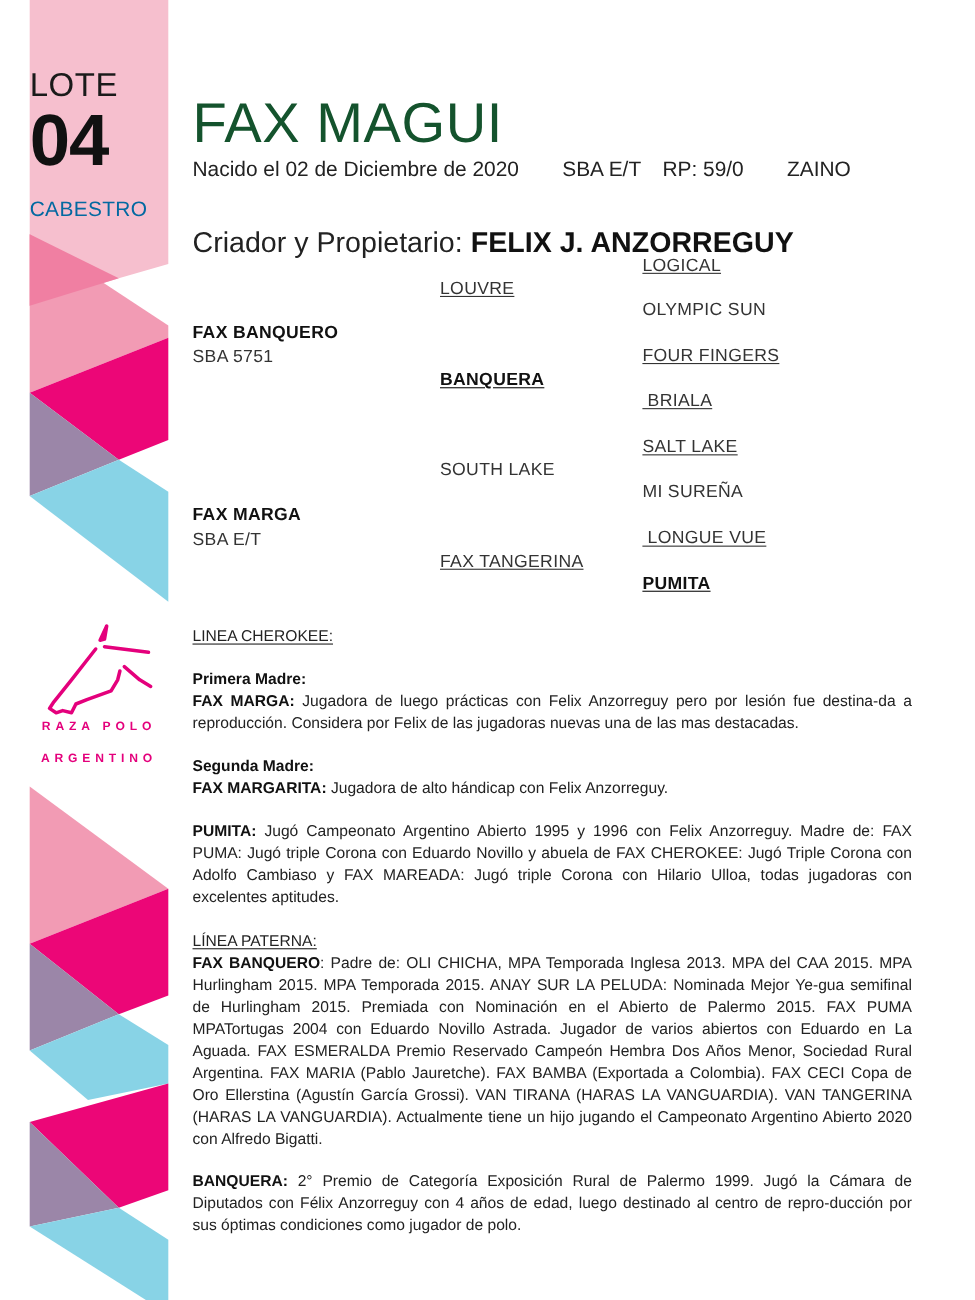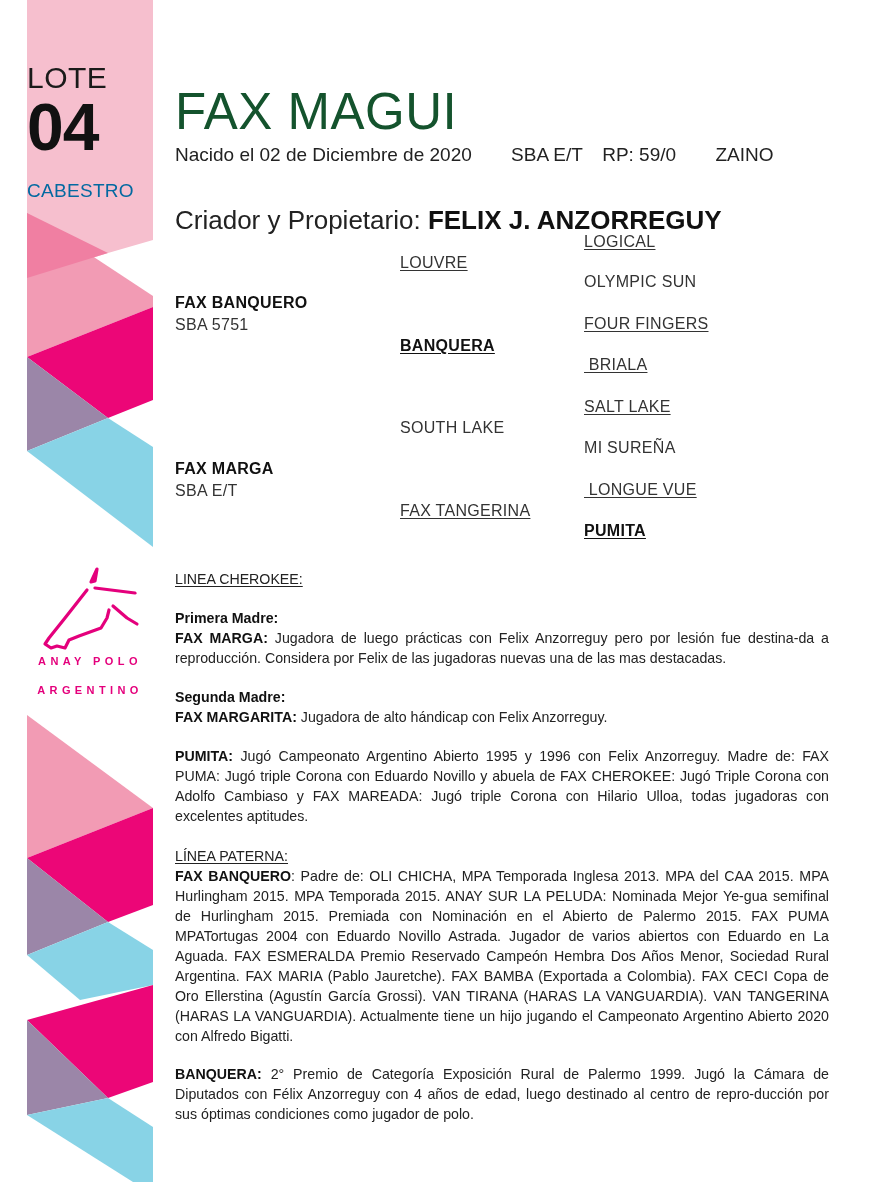--- a/index.html
+++ b/index.html
@@ -66,21 +66,21 @@
 
 <div class="logo">
   <svg width="110" height="96" viewBox="0 0 110 96">
     <g fill="none" stroke="#e4007c" stroke-width="3.2" stroke-linejoin="round" stroke-linecap="round">
       <path d="M62,7 L56,20 L60,19 Z" fill="#e4007c"></path>
       <path d="M60,26 L100,31"></path>
       <path d="M52,28 L30,56 L14,76 L10,82 L16,86 L22,84 L30,86 L34,78 L44,74 L66,66 L72,56 L74,48"></path>
       <path d="M78,44 L92,56 L102,62"></path>
     </g>
   </svg>
-  <div class="logo-text">ANAY POLO</div>
+  <div class="logo-text">RAZA POLO</div>
   <div class="logo-text" style="margin-top:18px">ARGENTINO</div>
 </div>
 
 <div class="title">FAX MAGUI</div>
 <div class="meta-line">
   <span>Nacido el 02 de Diciembre de 2020</span>
   <span class="tight">SBA E/T</span>
   <span>RP: 59/0</span>
   <span>ZAINO</span>
 </div>

